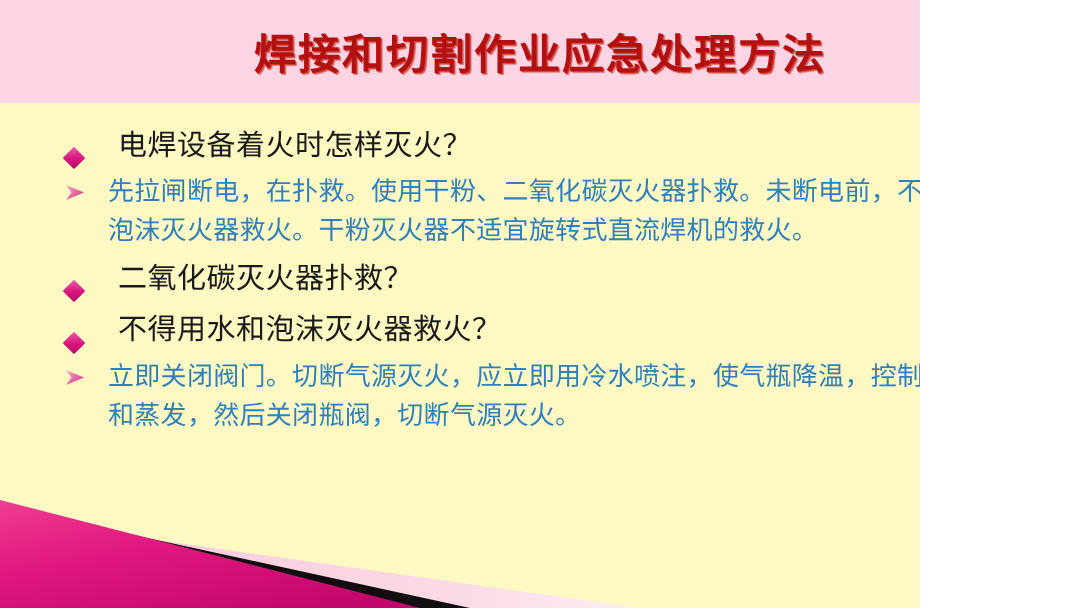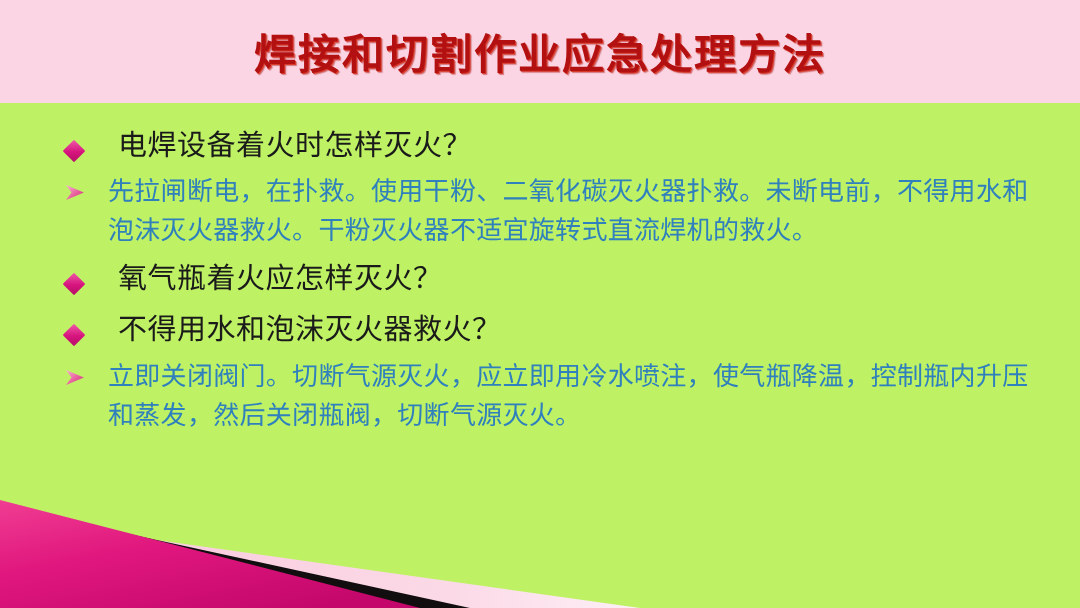--- a/index.html
+++ b/index.html
@@ -4,23 +4,23 @@
 <title>焊接和切割作业应急处理方法</title>
 <style>
   html, body {
     margin: 0;
     padding: 0;
     background: #ffffff;
   }
 
   #slide {
     position: relative;
-    width: 1080px;
+    width: 920px;
     height: 608px;
-    background: #bef264;
+    background: #fef9c3;
     overflow: hidden;
     font-family: "Liberation Sans", "DejaVu Sans", sans-serif;
     -webkit-font-smoothing: antialiased;
   }
 
   
   .header-band {
     position: absolute;
     left: 0;
     top: 0;
@@ -63,21 +63,21 @@
     height: 400px;
     padding: 18px 22px 0 22px;
     box-sizing: border-box;
   }
 
   .group { margin: 0 0 2px 0; }
 
   
   .q-row {
     display: flex;
-    align-items: center;
+    align-items: flex-end;
     margin: 0 0 2px 0;
     padding: 4px 0 4px 0;
   }
   .diamond-bullet {
     flex: 0 0 auto;
     width: 16px;
     height: 16px;
     margin: 11px 36px 0 44px;
     background: #e0218a;
     background: linear-gradient(135deg, #f05aa8 0%, #d6147d 55%, #b50f67 100%);
@@ -154,21 +154,21 @@
             <path d="M2 3 L20 10.5 L2 18 L7.5 10.5 Z" fill="url(#ag1)"></path>
           </svg>
         </span>
         <span class="a-text">先拉闸断电，在扑救。使用干粉、二氧化碳灭火器扑救。未断电前，不得用水和泡沫灭火器救火。干粉灭火器不适宜旋转式直流焊机的救火。</span>
       </div>
     </div>
 
     <div class="group">
       <div class="q-row">
         <span class="diamond-bullet"></span>
-        <span class="q-text">氧气瓶着火应怎样灭火？</span>
+        <span class="q-text">二氧化碳灭火器扑救？</span>
       </div>
     </div>
 
     <div class="group">
       <div class="q-row">
         <span class="diamond-bullet"></span>
         <span class="q-text">不得用水和泡沫灭火器救火？</span>
       </div>
       <div class="a-row">
         <span class="arrow-bullet">

